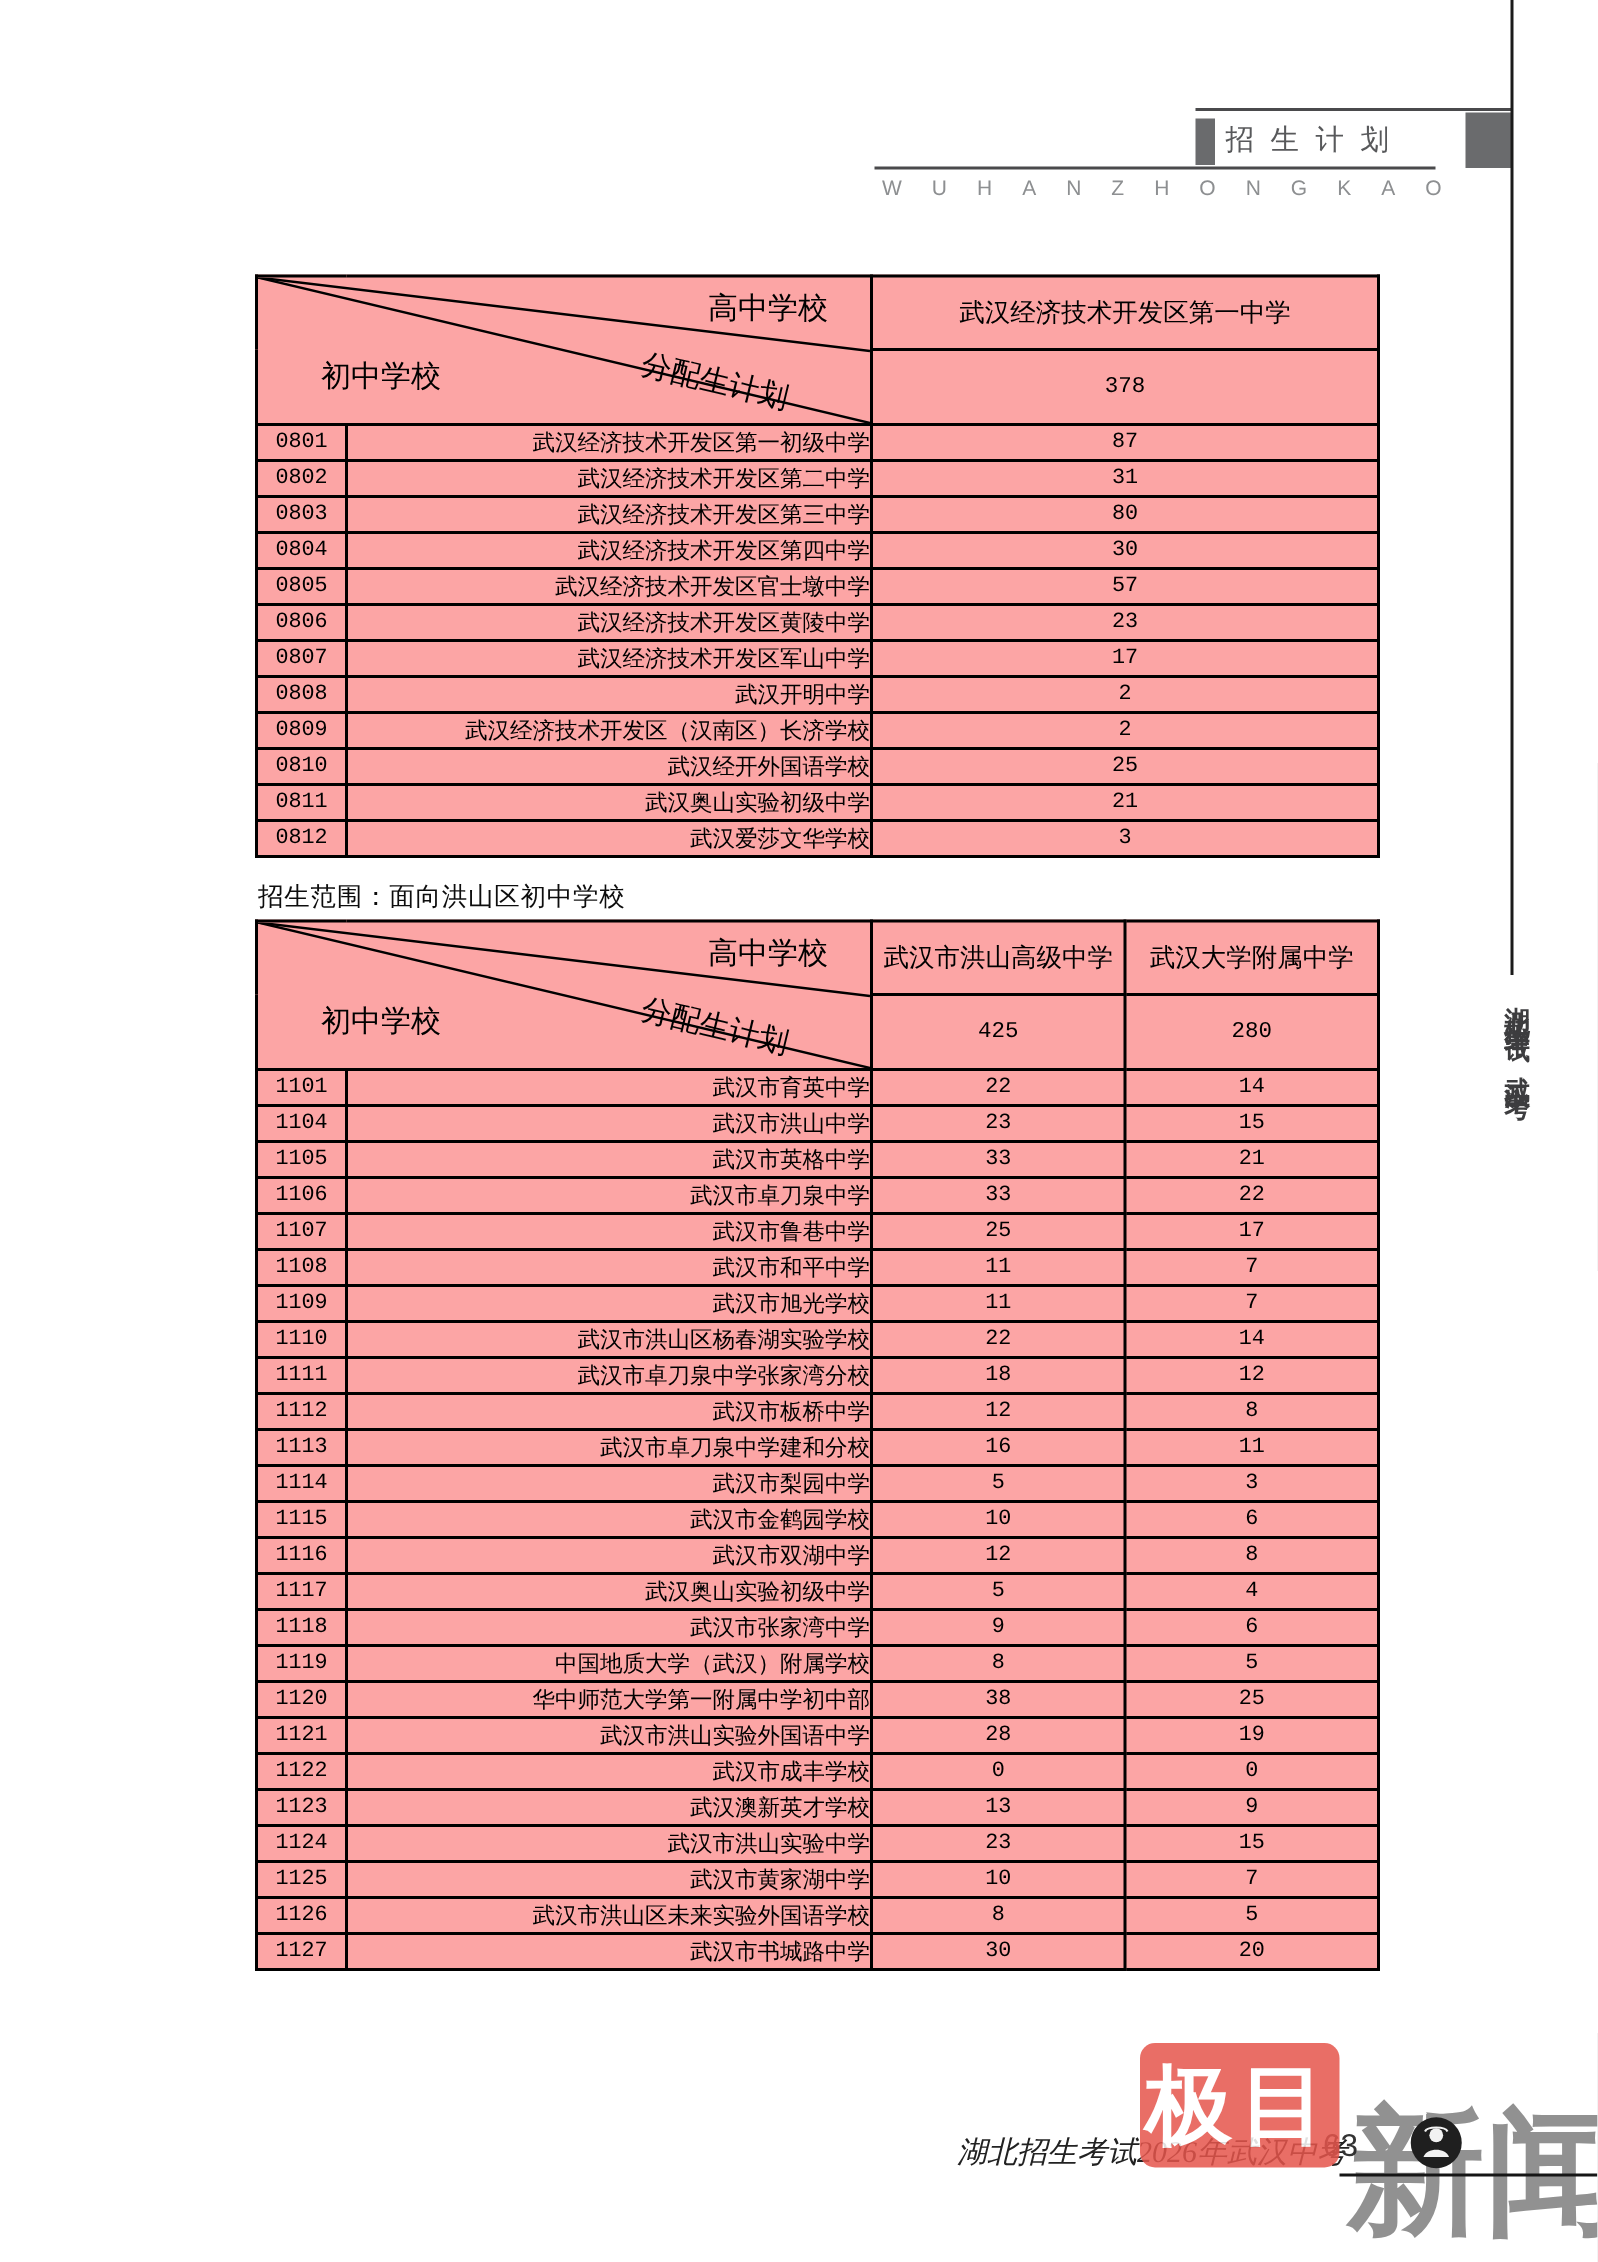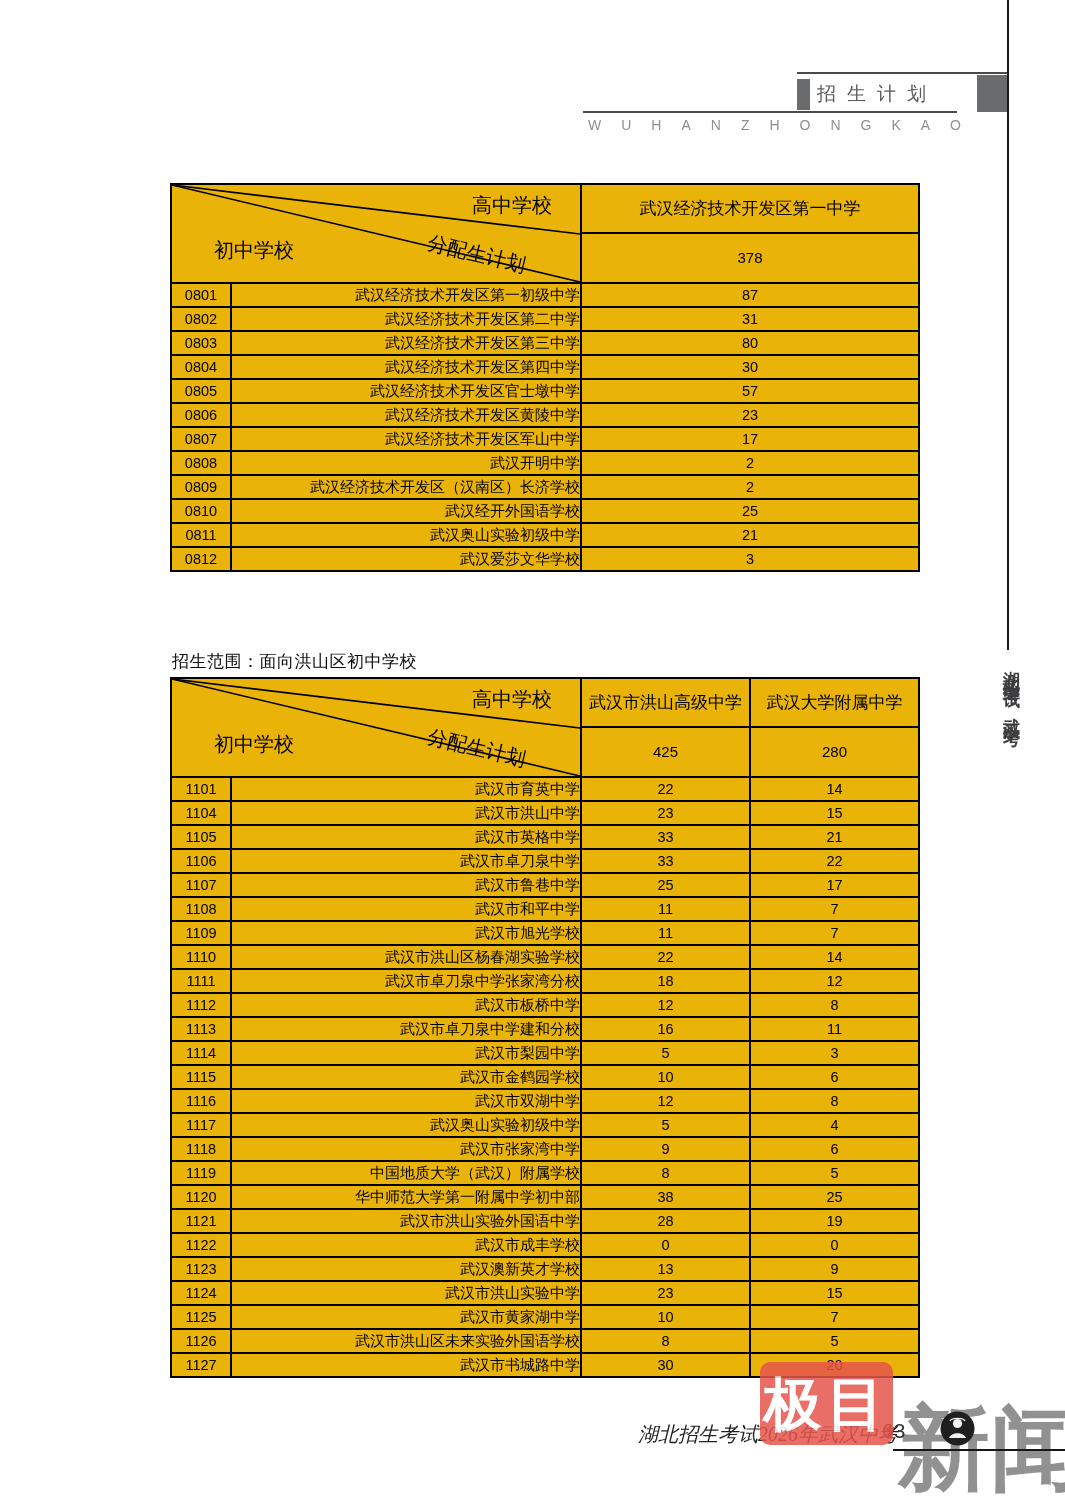--- a/index.html
+++ b/index.html
@@ -28,23 +28,23 @@
   .side-text{
     position:absolute; left:991px; top:657px; width:32px;
     writing-mode:vertical-rl; text-orientation:upright;
     font-family:"Liberation Serif", serif; font-weight:700;
     font-size:17px; letter-spacing:4px; color:#3d3d3f; white-space:nowrap;
   }
 
   
   .tblock{position:absolute; left:170px; width:748px;}
   .tblock.t1{top:183px;}
-  .tblock.t2{top:650px;}
+  .tblock.t2{top:586px;}
   .scope-title{font-size:17px; font-weight:500; color:#0d0d0d; margin:0 0 4px 2px; letter-spacing:.5px;}
-  table.alloc{border-collapse:collapse; width:748px; table-layout:fixed; background:#eab308;}
+  table.alloc{border-collapse:collapse; width:748px; table-layout:fixed; background:#fca5a5;font-family:Liberation Mono, monospace;}
   table.alloc th, table.alloc td{border:2px solid #000; padding:0; overflow:hidden;}
   th.corner{position:relative; padding:0; height:97px;}
   .corner{position:relative; width:100%; height:100%;}
   .corner-lines{position:absolute; inset:0; width:100%; height:100%;}
   .corner-lines line{stroke:#000; stroke-width:1.6;}
   .c-top{position:absolute; right:28px; top:7px; font-size:20px; font-weight:500; white-space:nowrap;}
   .c-mid{position:absolute; left:256px; top:44px; font-size:20px; font-weight:500; white-space:nowrap;
          transform:rotate(13.5deg); transform-origin:left center;}
   .c-bot{position:absolute; left:42px; top:52px; font-size:20px; font-weight:500; white-space:nowrap;}
   th.hs-name{height:44px; font-size:17px; font-weight:500; text-align:center;}

